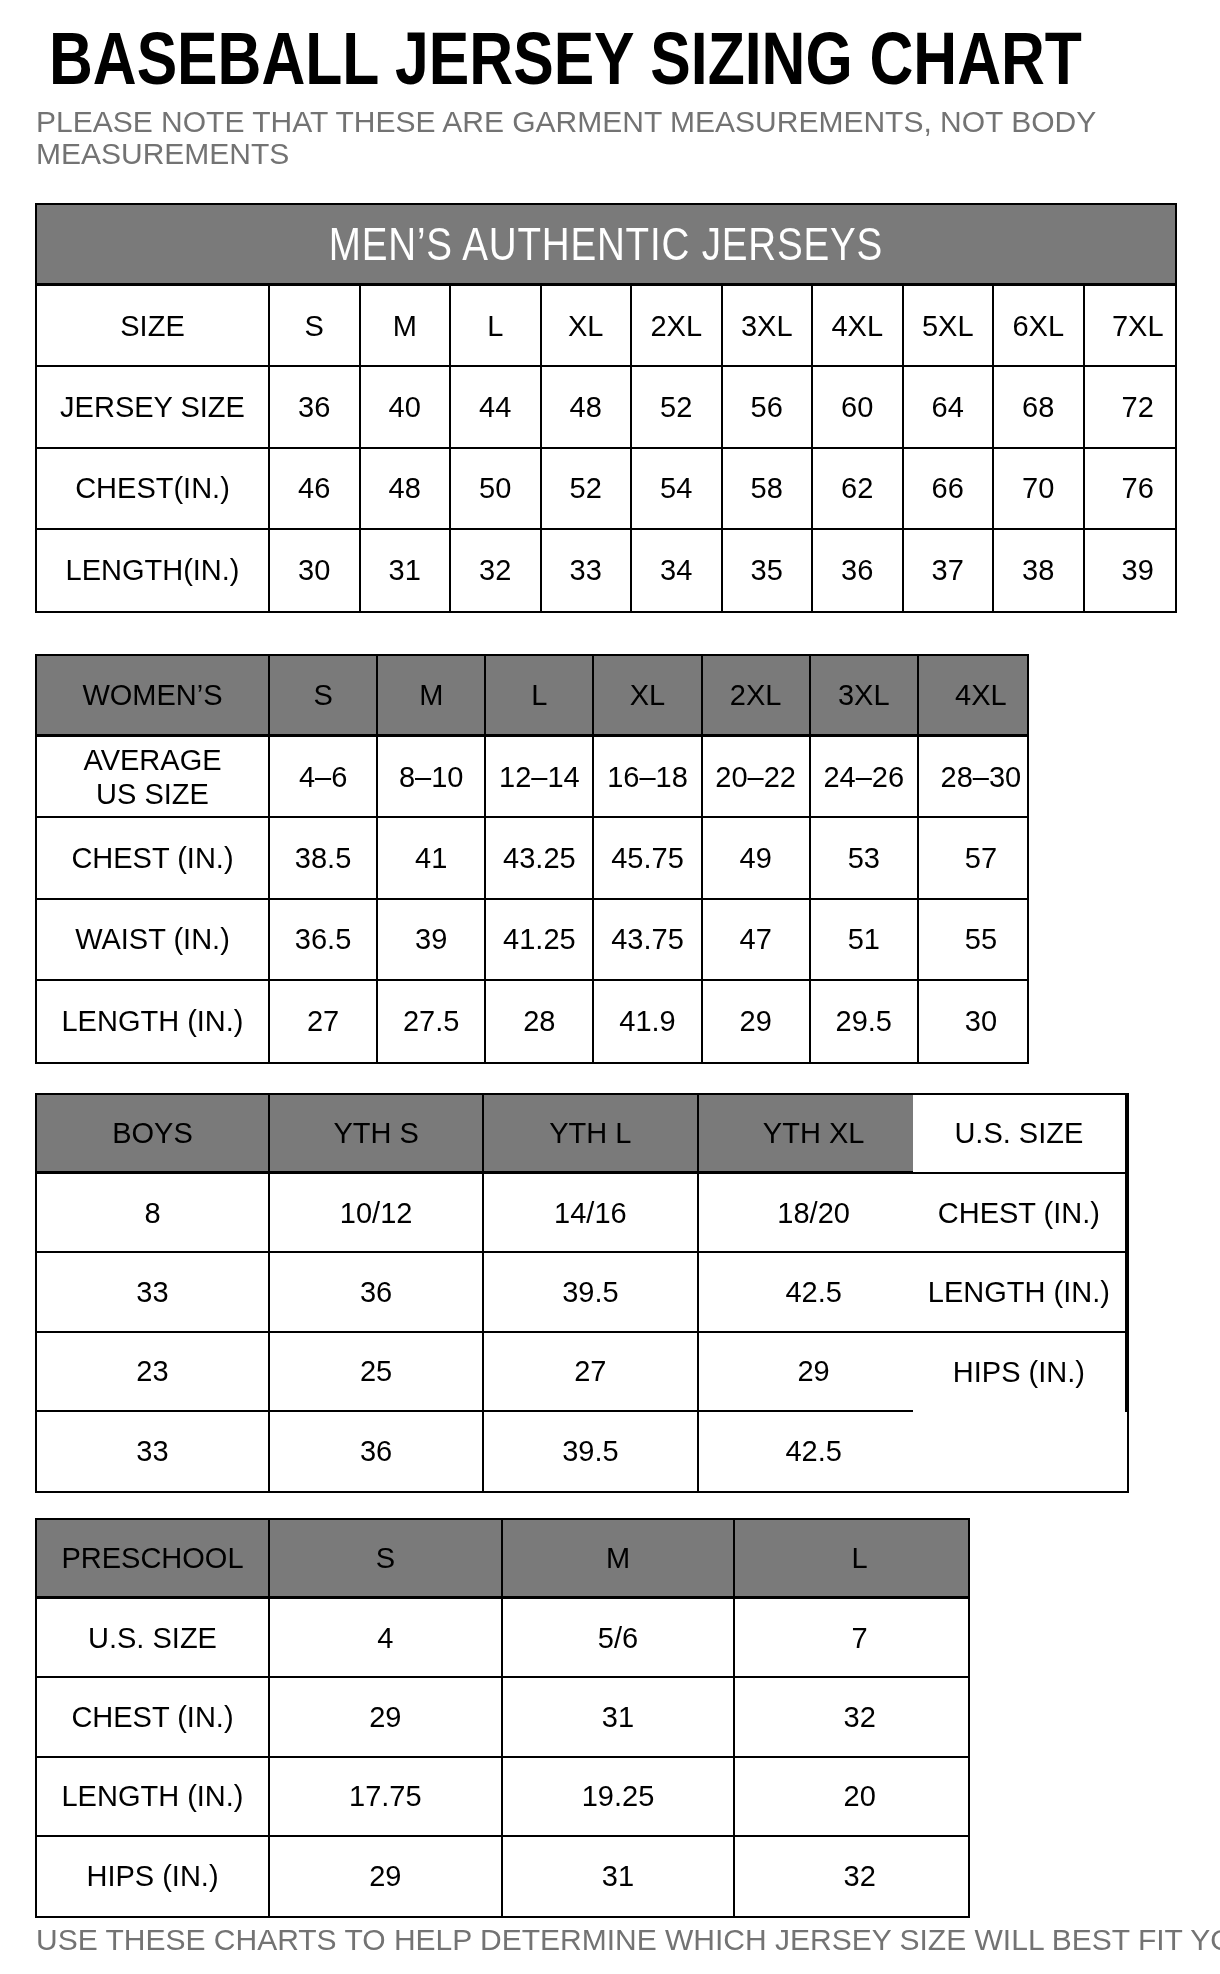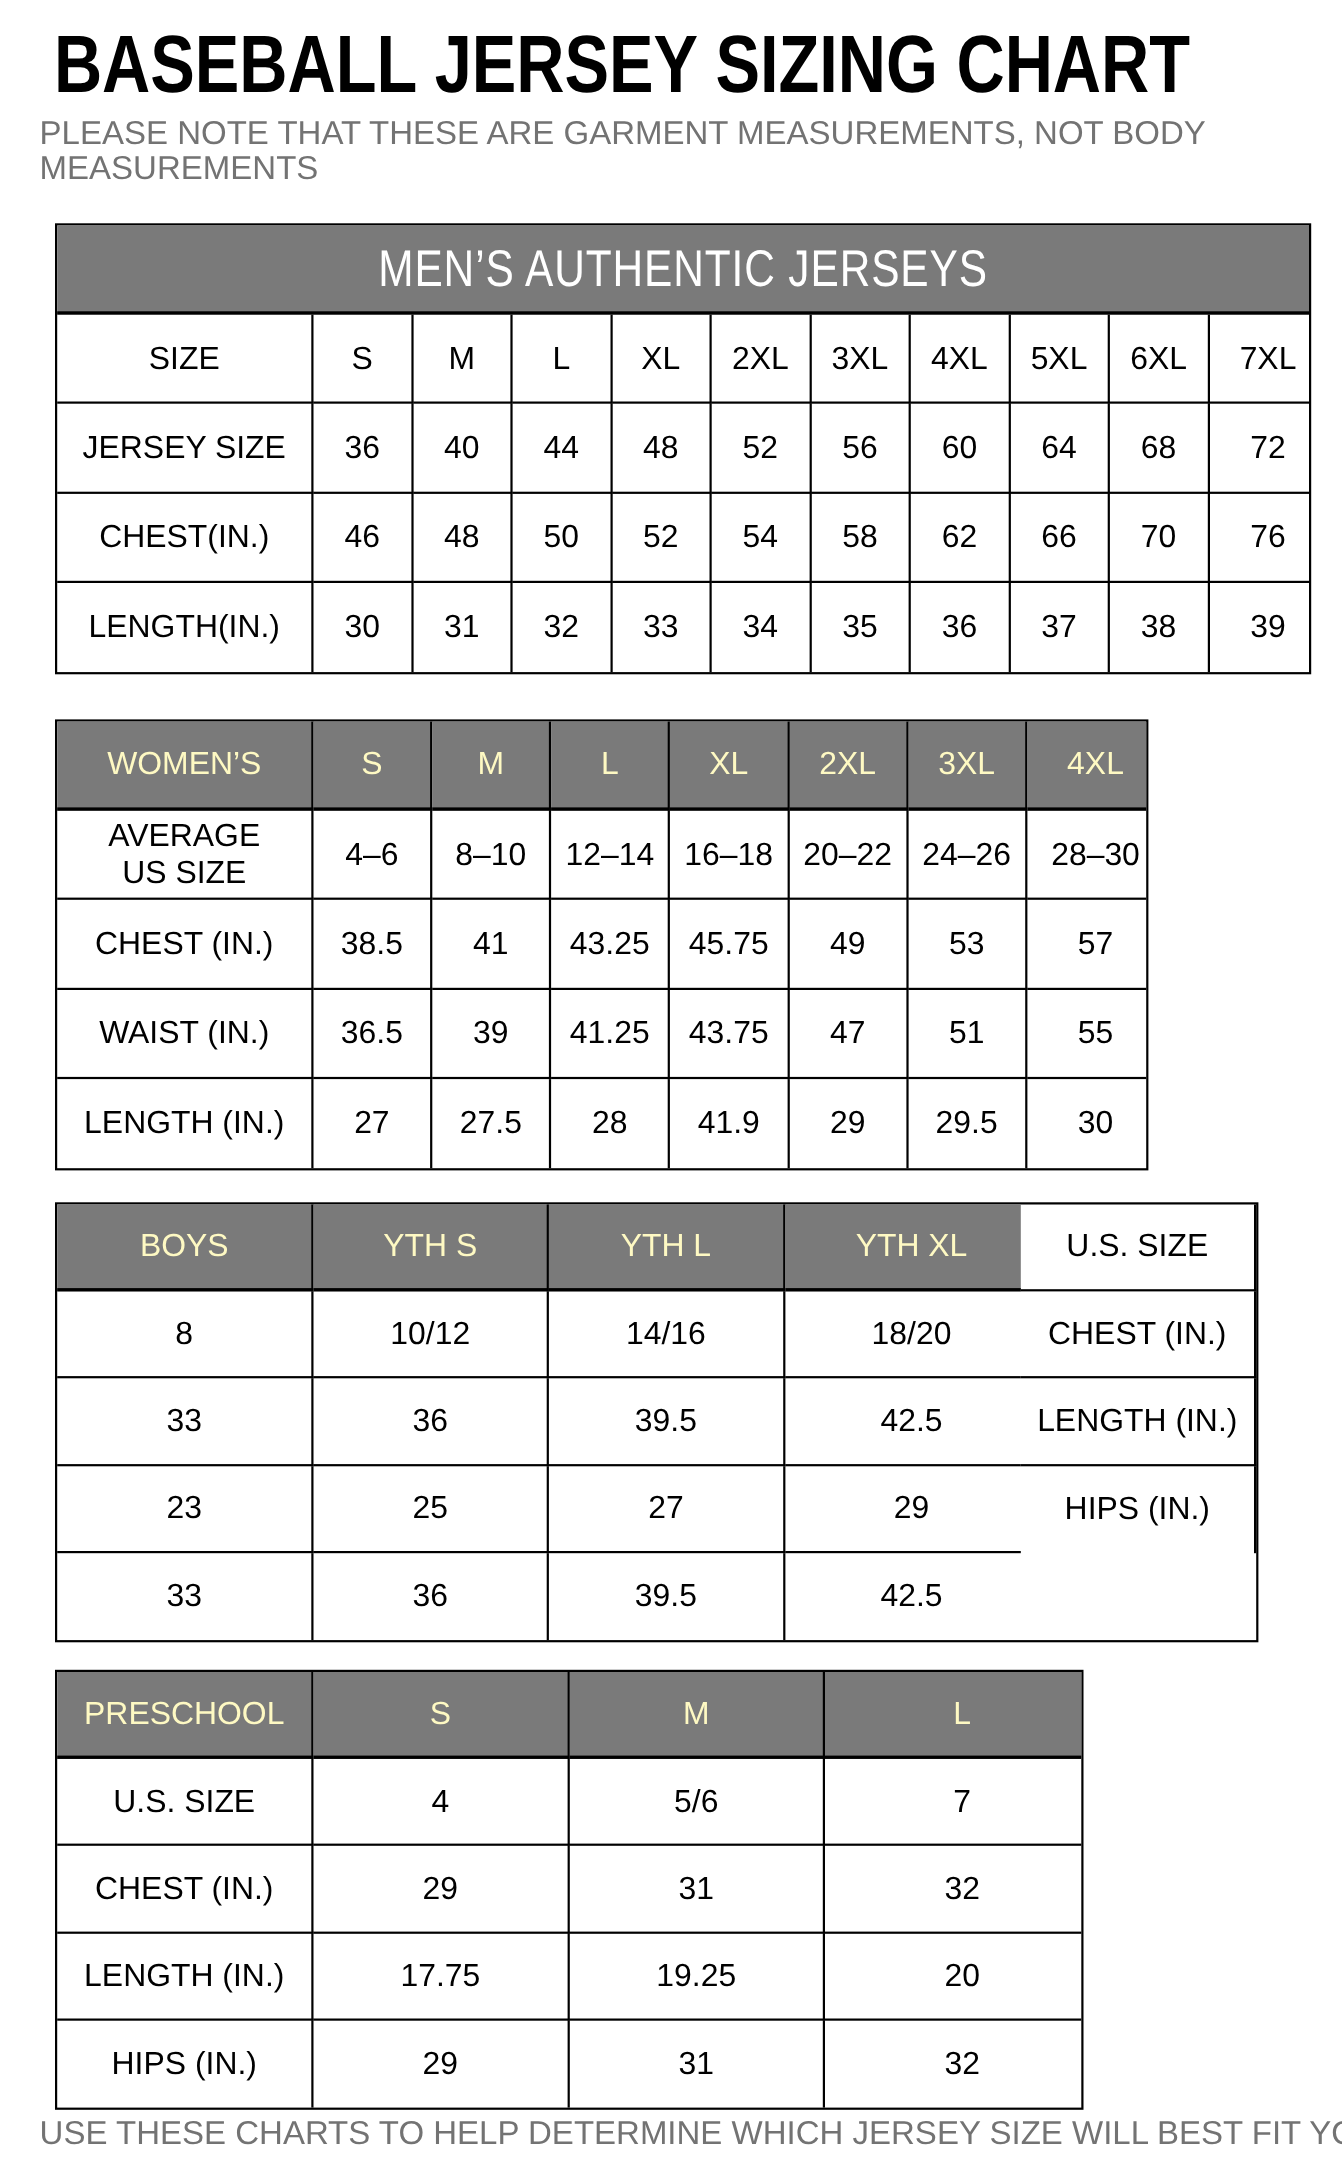--- a/index.html
+++ b/index.html
@@ -19,40 +19,40 @@
   }
   .note{
     position:absolute;left:36px;
     color:#737373;
     font-size:30px;line-height:32px;
     white-space:pre-line;
   }
   .note.top{top:106px;}
   .note.bottom{top:1924px;white-space:nowrap;}
   .grid{
-    position:absolute;left:50px;
+    position:absolute;left:35px;
     display:grid;
     box-sizing:border-box;
     border:2px solid #000;
     background:#fff;
   }
   #men-table{top:203px;width:1142px;grid-template-columns:233px repeat(10,1fr);grid-auto-rows:81.2px;}
   #women-table{top:654px;width:994px;grid-template-columns:233px repeat(7,1fr);grid-auto-rows:81.2px;}
   #boys-table{top:1093px;width:1094px;grid-template-columns:233px repeat(4,1fr);grid-auto-rows:79.2px;}
   #preschool-table{top:1518px;width:935px;grid-template-columns:233px repeat(3,1fr);grid-auto-rows:79.2px;}
   .cell{
     display:flex;align-items:center;justify-content:center;
     text-align:center;
     border-right:2px solid #000;border-bottom:2px solid #000;
     font-size:29px;color:#000;
     white-space:pre-line;line-height:1.18;
     overflow:hidden;
   }
   .cell.head{
-    background:#7a7a7a;color:#fef9c3;
+    background:#7a7a7a;color:#000000;
     border-bottom-width:3px;
   }
   .cell.banner{
     grid-column:1/-1;
     background:#7a7a7a;color:#ffffff;
     border-right:none;
     border-bottom:3px solid #000;
   }
   .banner-label{
     font-size:47px;letter-spacing:1px;

